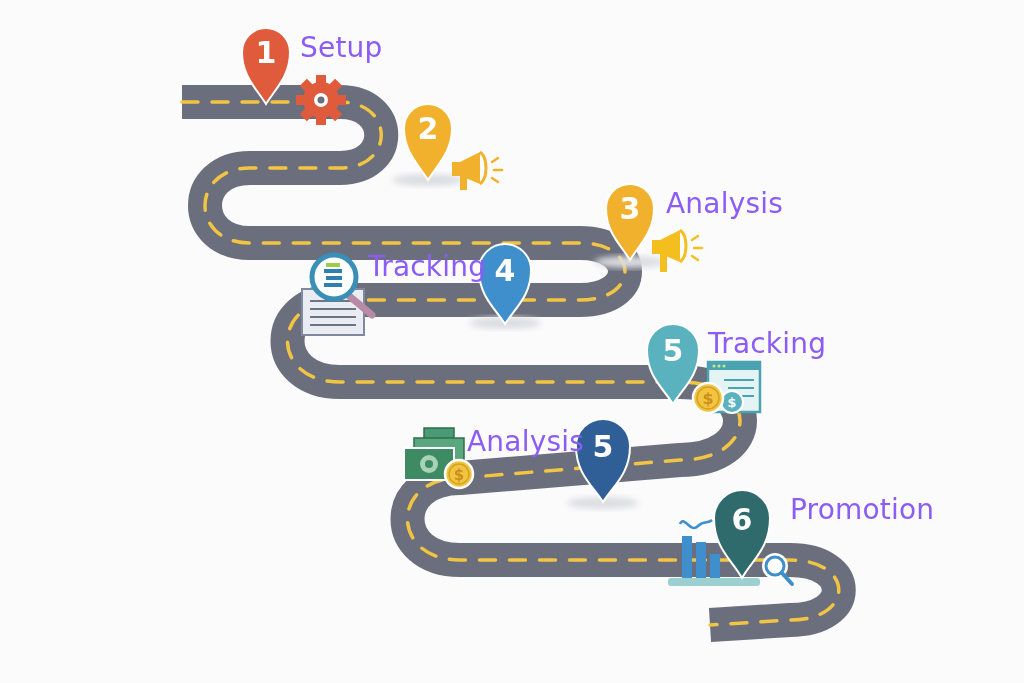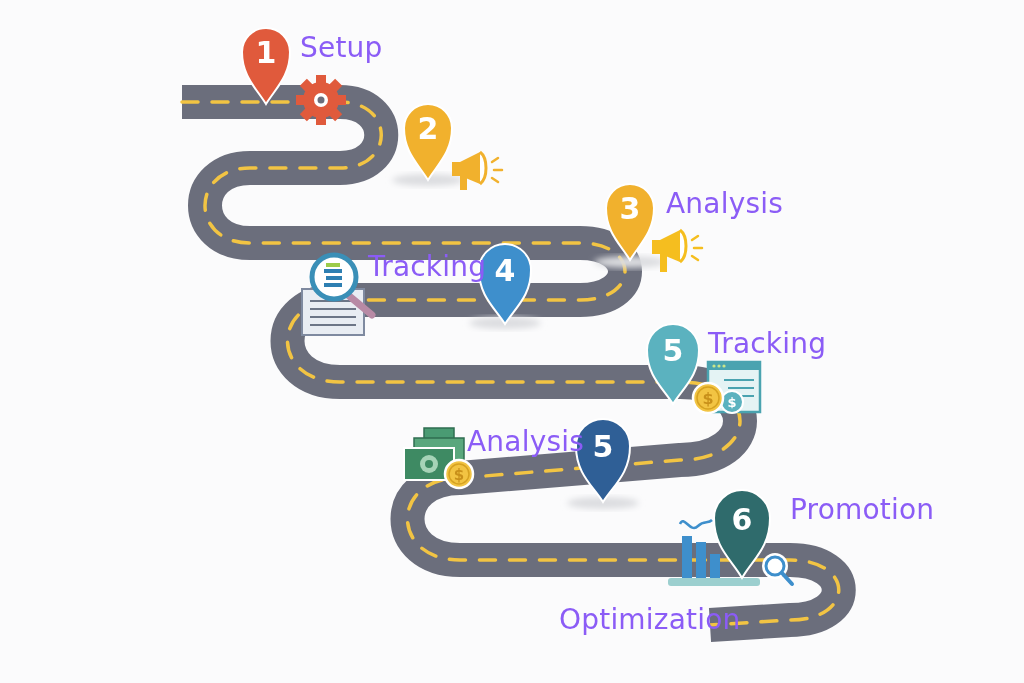--- a/index.html
+++ b/index.html
@@ -163,14 +163,13 @@
   </g>
 </svg>
 
 
 <div class="label" style="left:300px;top:31px;">Setup</div>
 <div class="label" style="left:666px;top:187px;">Analysis</div>
 <div class="label" style="left:368px;top:250px;">Tracking</div>
 <div class="label" style="left:708px;top:327px;">Tracking</div>
 <div class="label" style="left:467px;top:425px;">Analysis</div>
 <div class="label" style="left:790px;top:493px;">Promotion</div>
-<div class="label" style="left:559px;top:603px;">Optimization</div>
 </div>
 
 </body></html>

